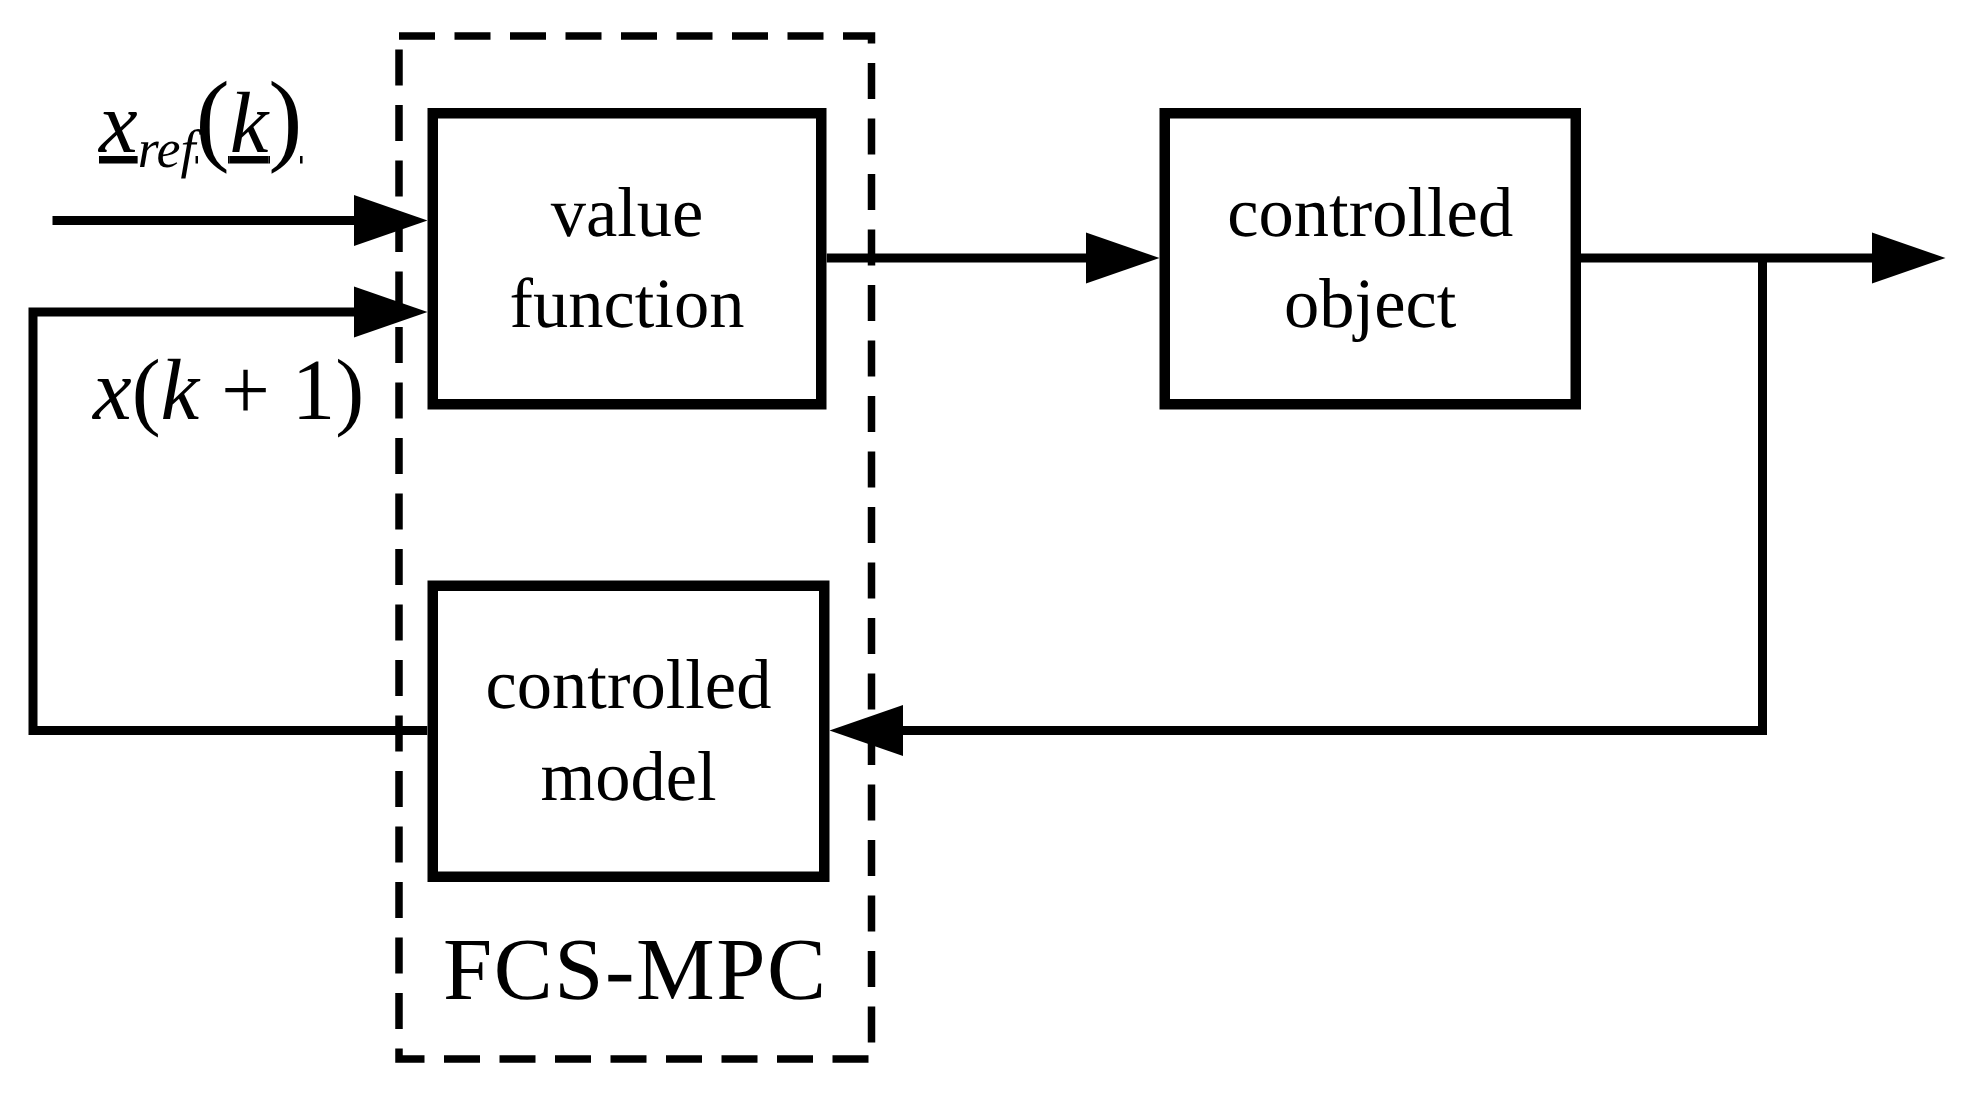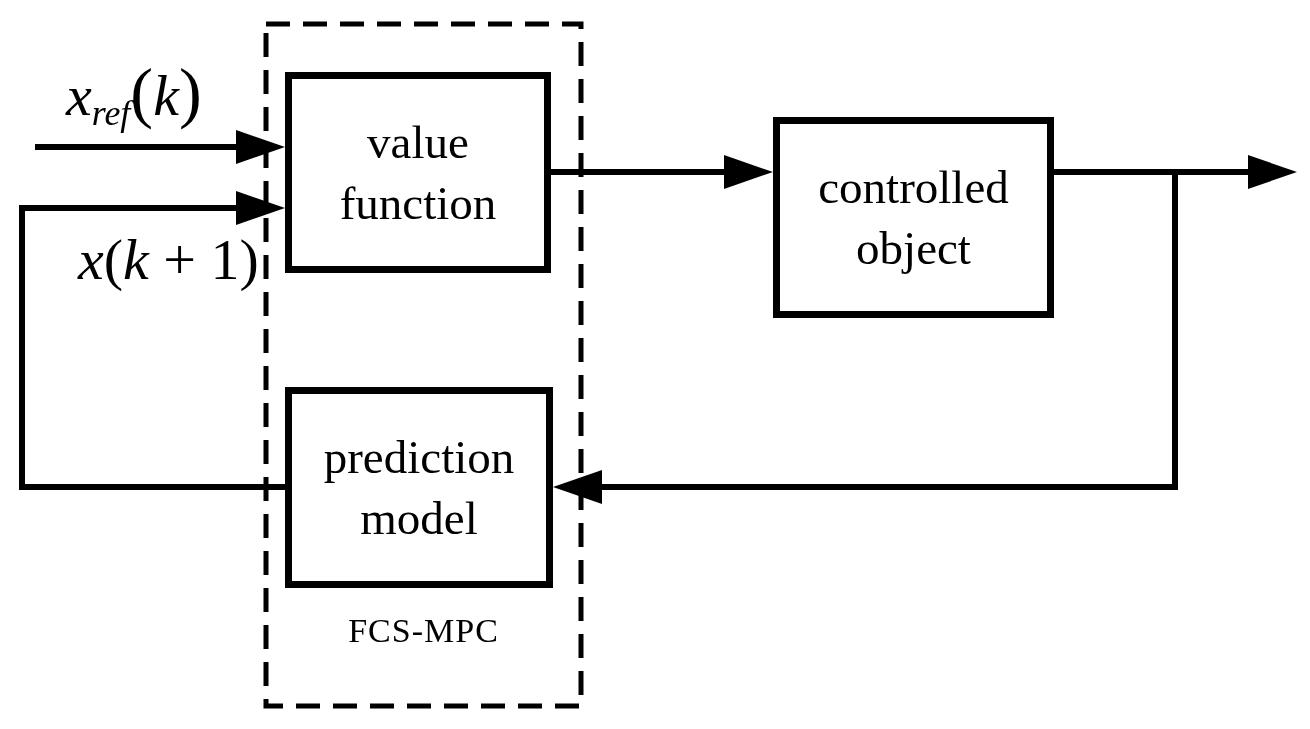--- a/index.html
+++ b/index.html
@@ -29,51 +29,51 @@
     display: flex;
     align-items: center;
     justify-content: center;
     text-align: center;
     font-size: 47px;
     line-height: 1.28;
     box-sizing: border-box;
     padding: 0 10px;
   }
   #value-function  { left: 285px; top: 72px;  width: 266px; height: 201px; }
-  #controlled-object { left: 773px; top: 72px; width: 281px; height: 201px; margin-top: 45px; }
+  #controlled-object { left: 773px; top: 72px; width: 281px; height: 201px; }
   #prediction-model { left: 285px; top: 387px; width: 268px; height: 201px; }
 
   .group-label {
     position: absolute;
     left: 266px;
     top: 612px;
     width: 315px;
     text-align: center;
-    font-size: 34px;
+    font-size: 59px;
     letter-spacing: 1px;
   }
 
   .sig {
     position: absolute;
     font-size: 58px;
     white-space: nowrap;
   }
   .sig .v { font-style: italic; }
   .sig sub {
     font-style: italic;
     font-size: 0.62em;
     line-height: 0;
     vertical-align: -0.28em;
   }
   .sig .p  { font-style: normal; }
   .sig .bp { font-style: normal; font-size: 1.18em; line-height: 0; }
   .sig .t  { font-style: normal; }
 
-  #label-xref  { left: 66px;   top: 62px;  }
-  #label-xnext { left: 78px;   top: 226px; font-family: Liberation Serif, serif; }
+  #label-xref  { left: 66px;   top: 48px; text-decoration: underline;  }
+  #label-xnext { left: 62px;   top: 226px; font-family: Liberation Serif, serif; }
   #label-sk    { left: 602px;  top: 62px;  }
   #label-xk    { left: 1094px; top: 52px;  }
 </style>
 </head>
 <body>
 
 <div id="stage">
 
   <svg id="wires" viewBox="0 0 1310 729" xmlns="http://www.w3.org/2000/svg">
 
@@ -97,21 +97,21 @@
 
   <div class="block" id="value-function">
     <span>value function</span>
   </div>
 
   <div class="block" id="controlled-object">
     <span>controlled object</span>
   </div>
 
   <div class="block" id="prediction-model">
-    <span>prediction model</span>
+    <span>controlled model</span>
   </div>
 
   <div class="group-label">FCS-MPC</div>
 
   <div class="sig" id="label-xref">
     <span class="v">x</span><sub>ref</sub><span class="bp">(</span><span class="v">k</span><span class="bp">)</span>
   </div>
 
   <div class="sig" id="label-xnext">
     <span class="v">x</span><span class="p">(</span><span class="v">k</span><span class="t"> + 1</span><span class="p">)</span>

